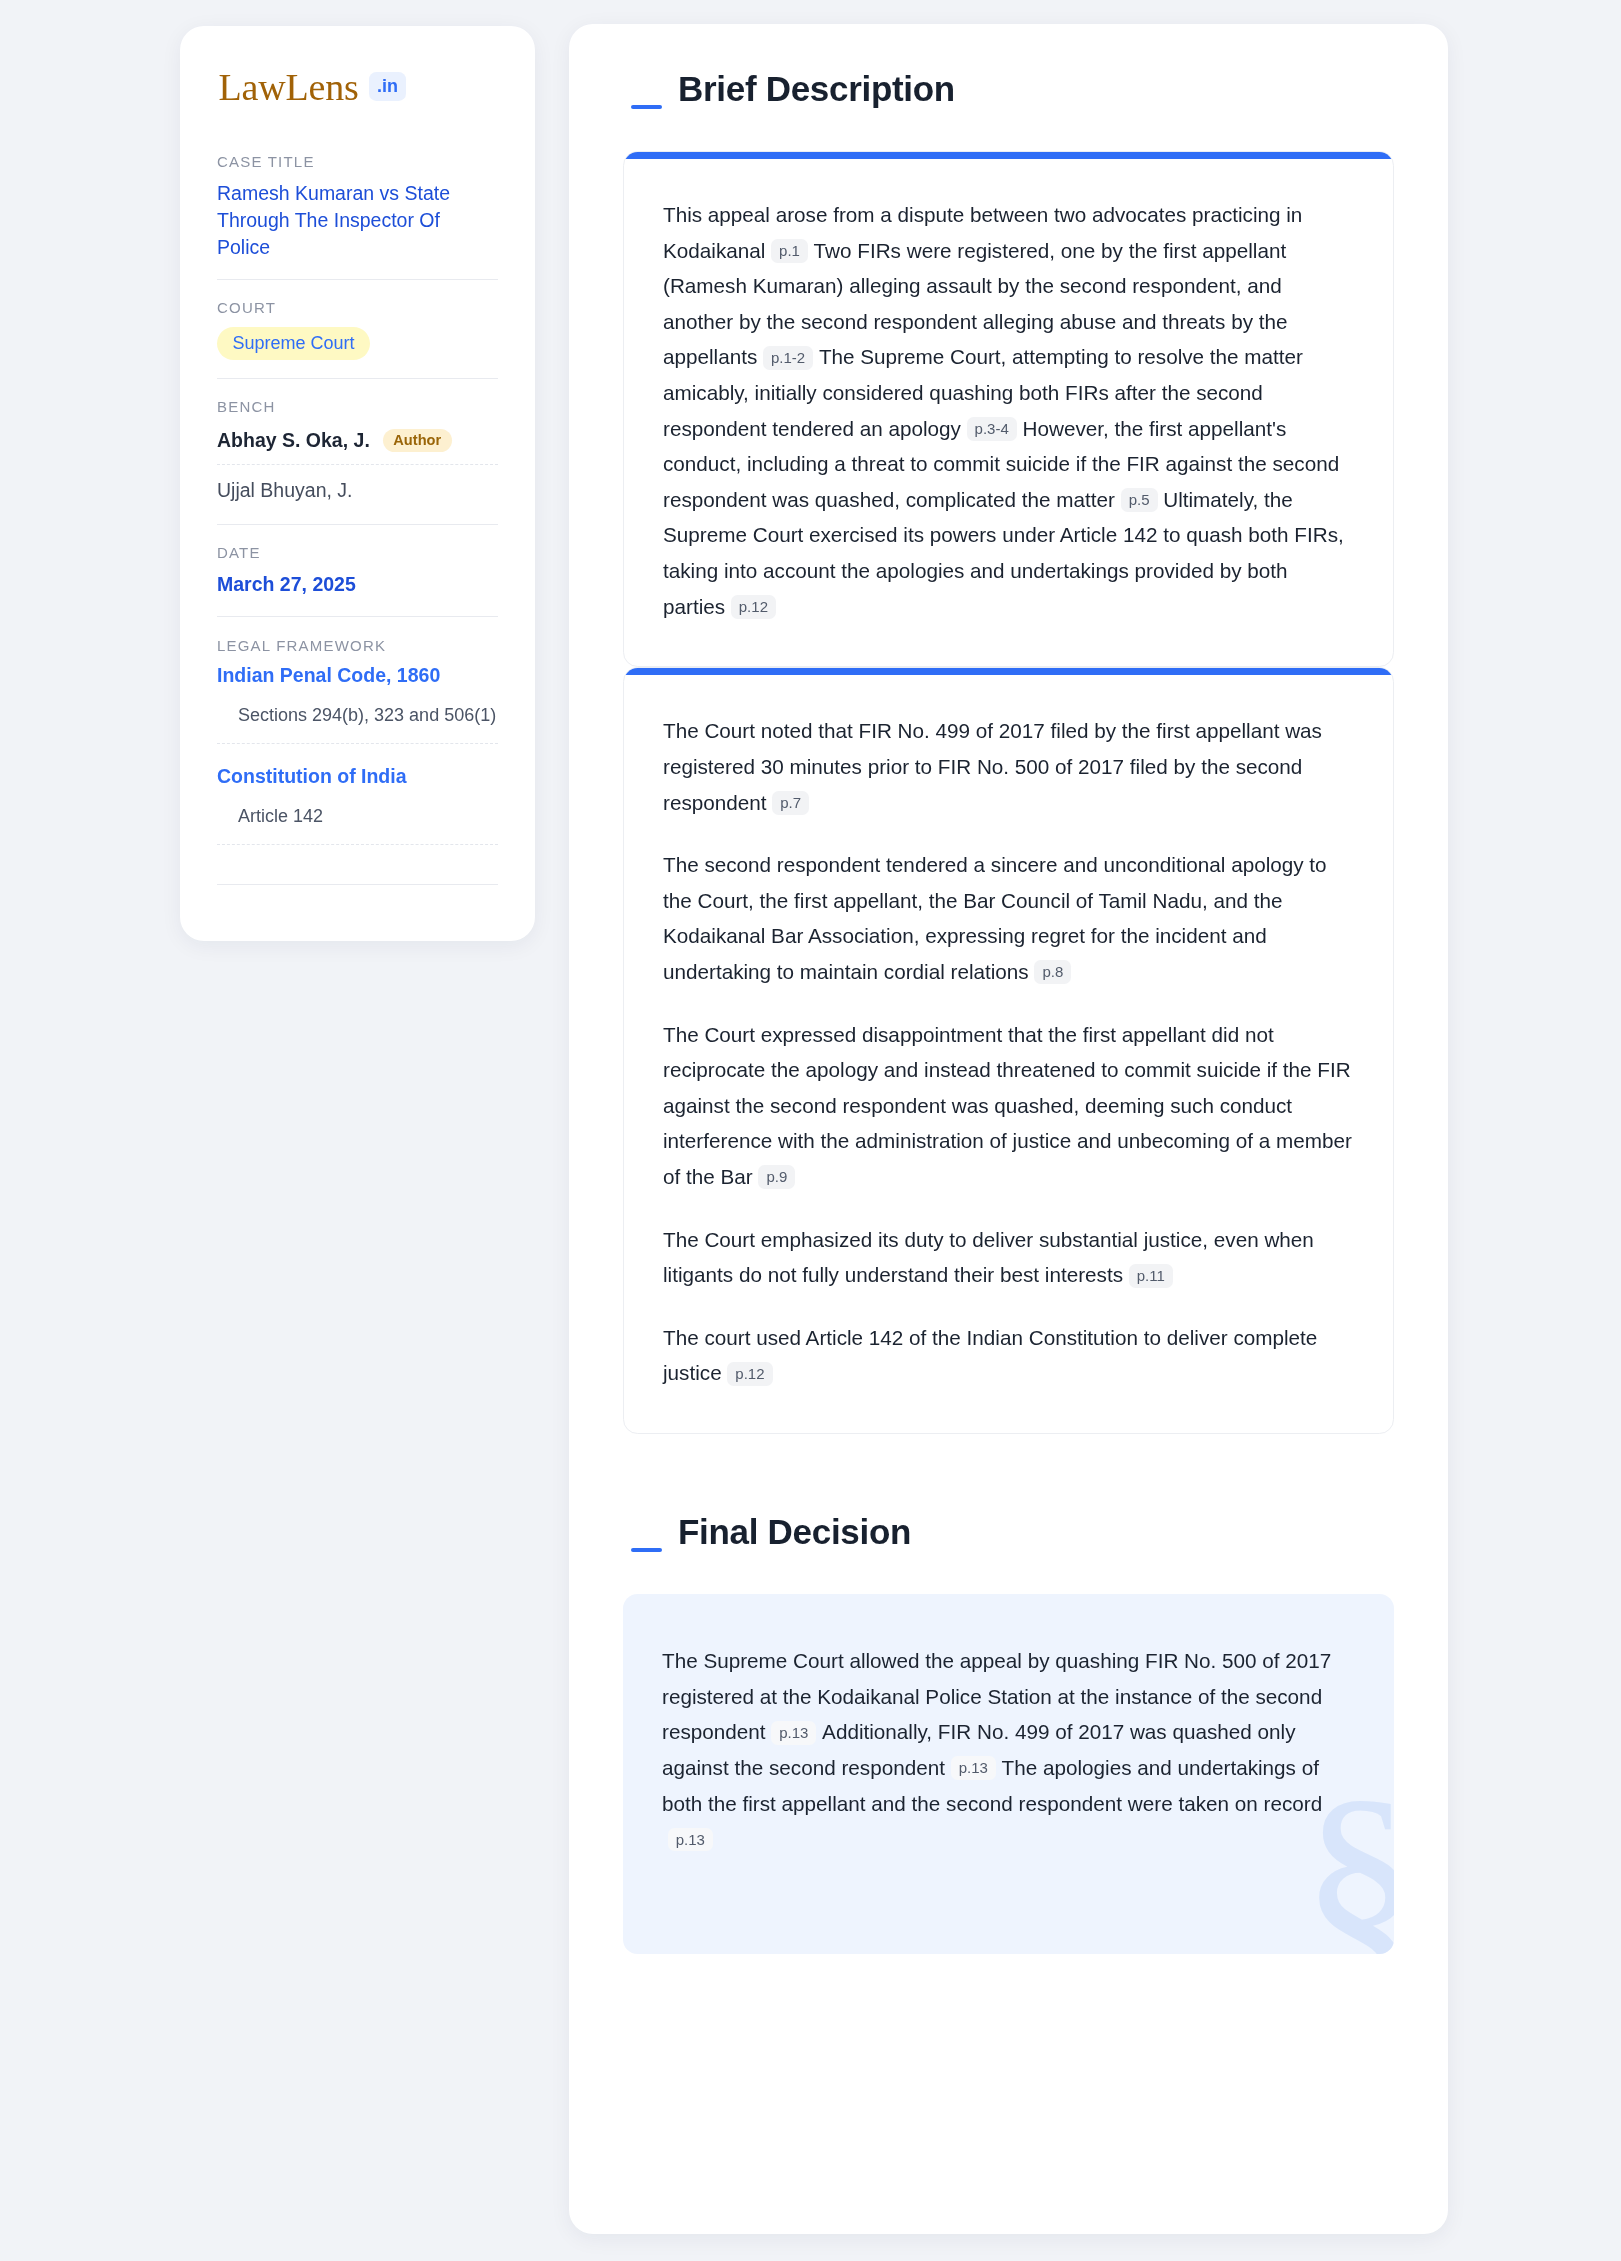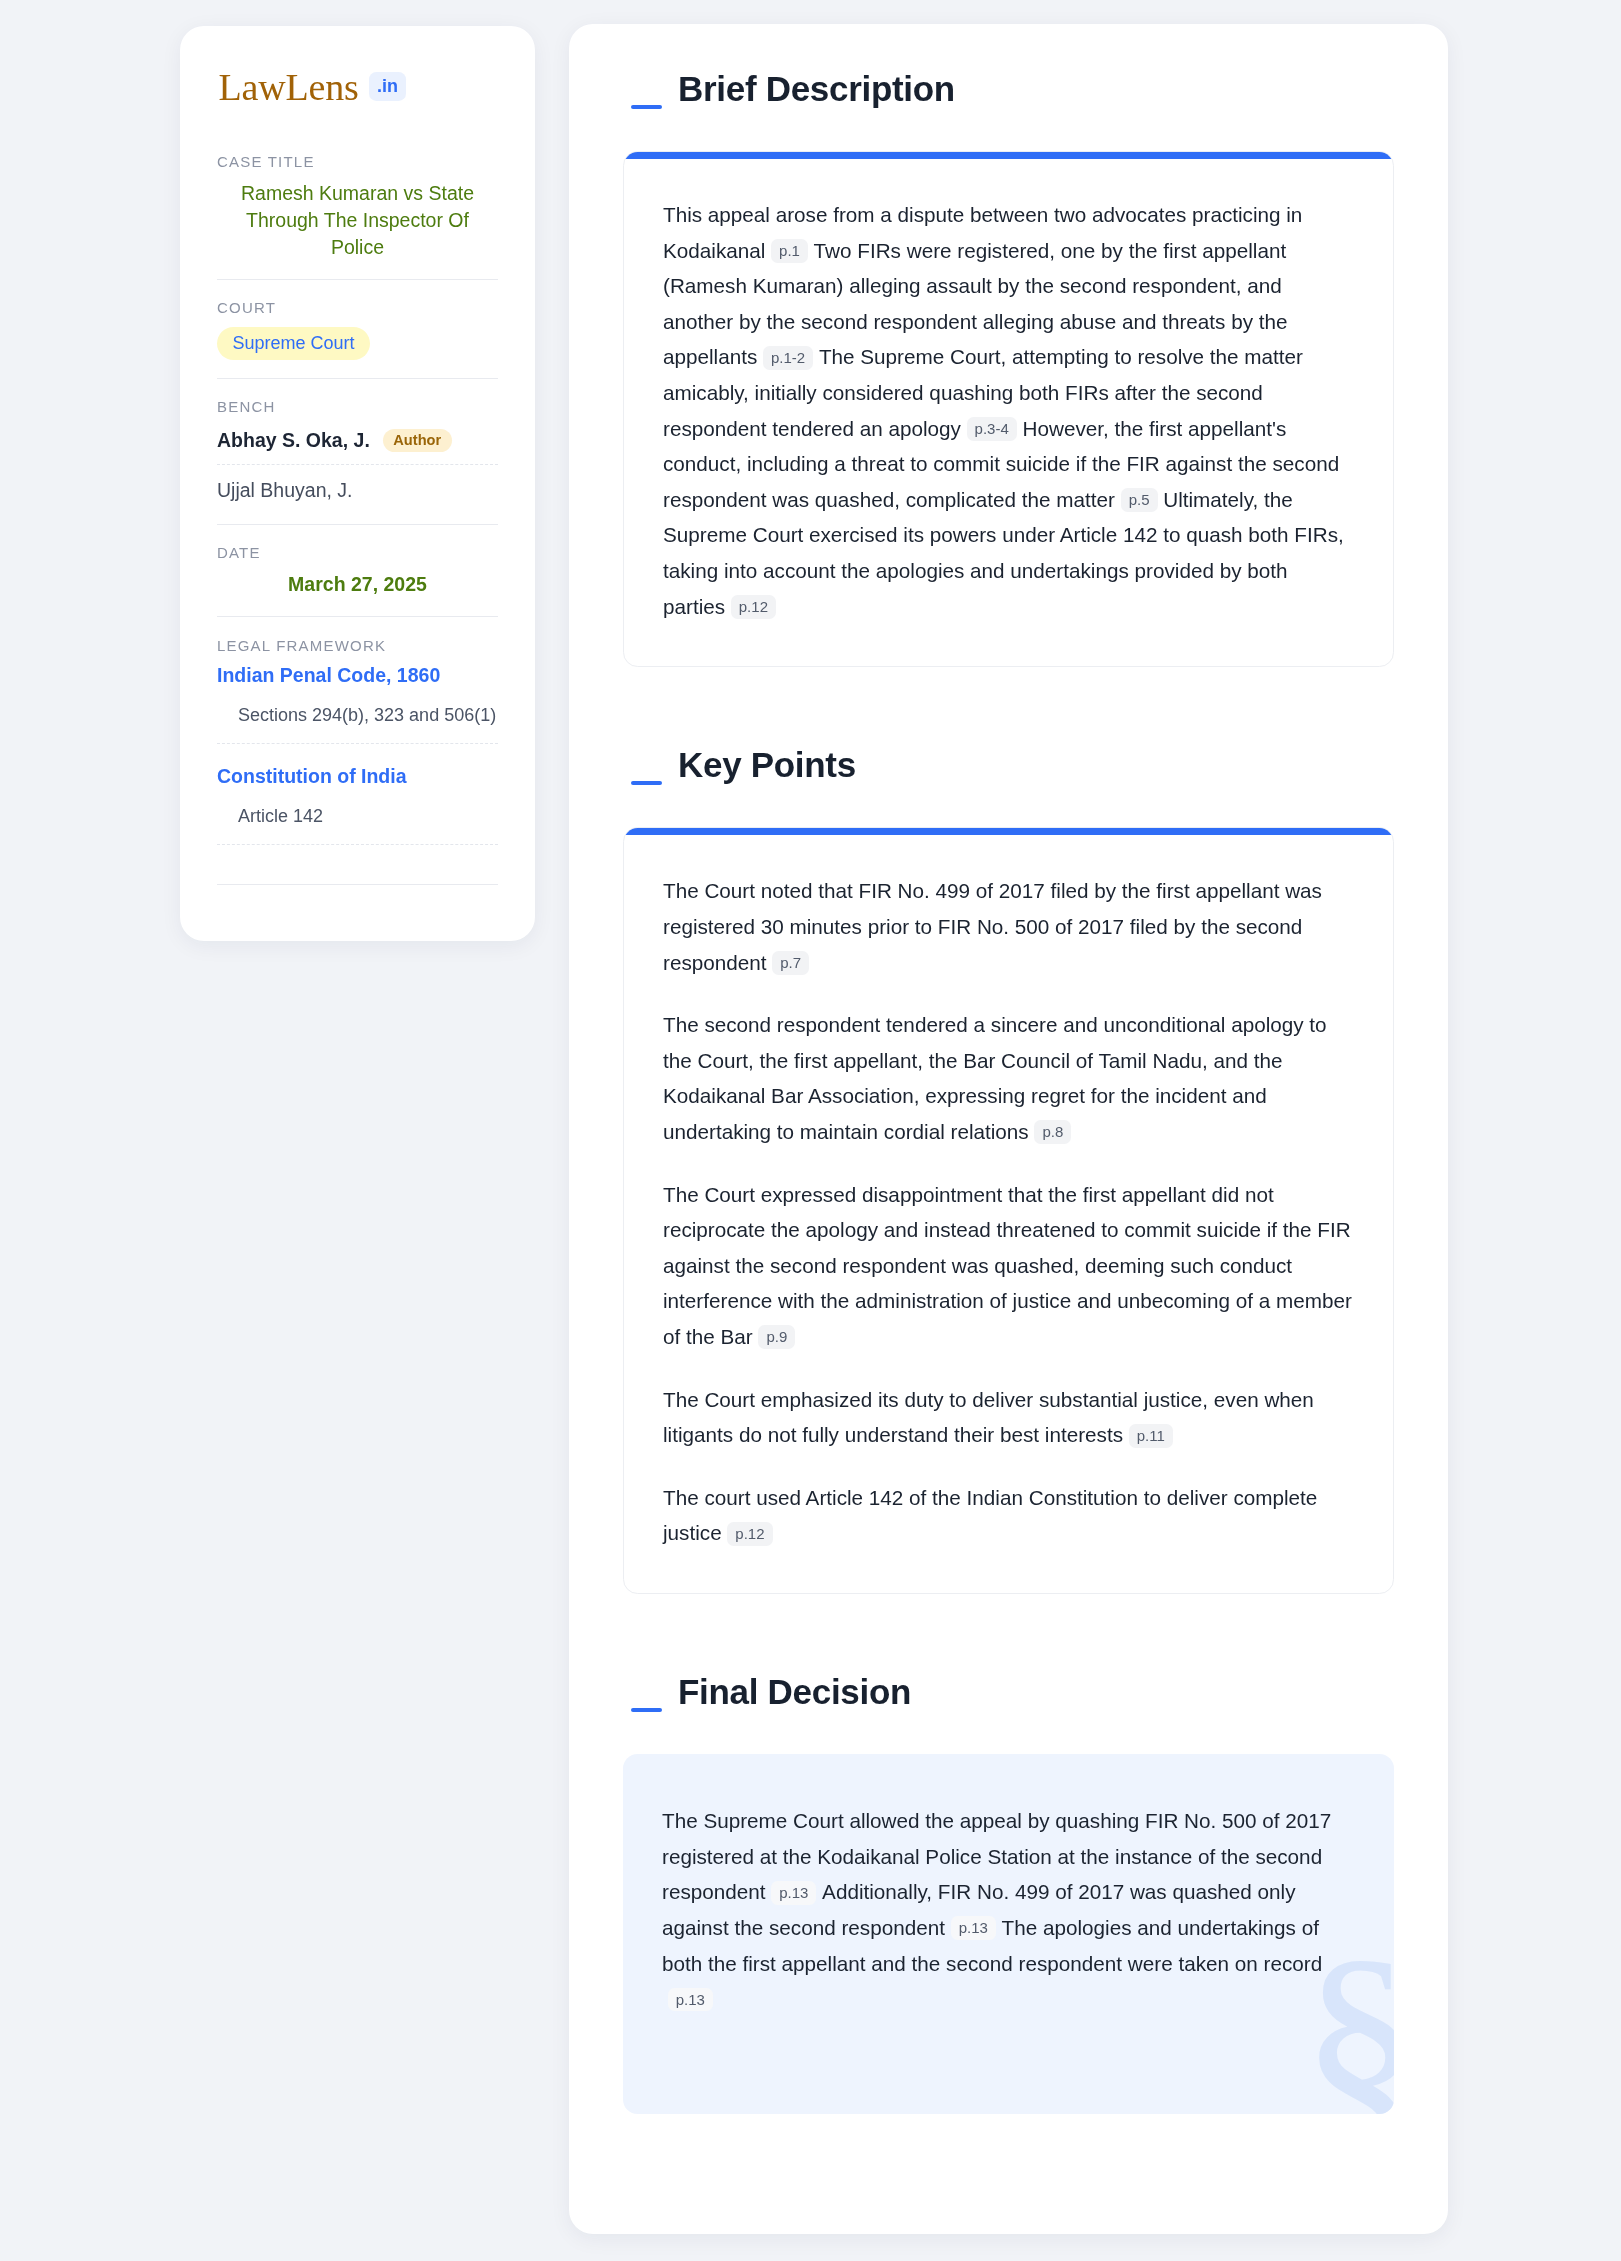--- a/index.html
+++ b/index.html
@@ -62,23 +62,22 @@
   .meta-label {
     font-size: 15px;
     letter-spacing: 1.2px;
     color: #8c93a3;
     text-transform: uppercase;
     margin-bottom: 10.5px;
   }
   .meta-value {
     font-size: 19.5px;
     line-height: 1.38;
-    color: #4d7c0f;
+    color: #1d4ed8;
     font-weight: 500;
-    text-align: center;
   }
   .meta-value.bold { font-weight: bold; }
 
   .rule {
     height: 0.8px;
     background: #e8eaef;
     margin: 0 0 19.5px 0;
   }
 
   .pill-court {
@@ -274,24 +273,20 @@
   <main class="main">
     <div id="sections">
         <div class="section-head">
           <span class="head-dash"></span>
           <h2 class="section-title">Brief Description</h2>
         </div>
         <div class="card">
           <div class="card-topbar"></div>
           <p class="body-text"><span>This appeal arose from a dispute between two advocates practicing in Kodaikanal</span><span class="cite">p.1</span><span>Two FIRs were registered, one by the first appellant (Ramesh Kumaran) alleging assault by the second respondent, and another by the second respondent alleging abuse and threats by the appellants</span><span class="cite">p.1-2</span><span>The Supreme Court, attempting to resolve the matter amicably, initially considered quashing both FIRs after the second respondent tendered an apology</span><span class="cite">p.3-4</span><span>However, the first appellant's conduct, including a threat to commit suicide if the FIR against the second respondent was quashed, complicated the matter</span><span class="cite">p.5</span><span>Ultimately, the Supreme Court exercised its powers under Article 142 to quash both FIRs, taking into account the apologies and undertakings provided by both parties</span><span class="cite">p.12</span></p>
         </div>
-        <div class="section-head spaced">
-          <span class="head-dash"></span>
-          <h2 class="section-title">Key Points</h2>
-        </div>
         <div class="card">
           <div class="card-topbar"></div>
           <p class="body-text"><span>The Court noted that FIR No. 499 of 2017 filed by the first appellant was registered 30 minutes prior to FIR No. 500 of 2017 filed by the second respondent</span><span class="cite">p.7</span></p>
           <p class="body-text"><span>The second respondent tendered a sincere and unconditional apology to the Court, the first appellant, the Bar Council of Tamil Nadu, and the Kodaikanal Bar Association, expressing regret for the incident and undertaking to maintain cordial relations</span><span class="cite">p.8</span></p>
           <p class="body-text"><span>The Court expressed disappointment that the first appellant did not reciprocate the apology and instead threatened to commit suicide if the FIR against the second respondent was quashed, deeming such conduct interference with the administration of justice and unbecoming of a member of the Bar</span><span class="cite">p.9</span></p>
           <p class="body-text"><span>The Court emphasized its duty to deliver substantial justice, even when litigants do not fully understand their best interests</span><span class="cite">p.11</span></p>
           <p class="body-text"><span>The court used Article 142 of the Indian Constitution to deliver complete justice</span><span class="cite">p.12</span></p>
         </div>
         <div class="section-head spaced">
           <span class="head-dash"></span>

